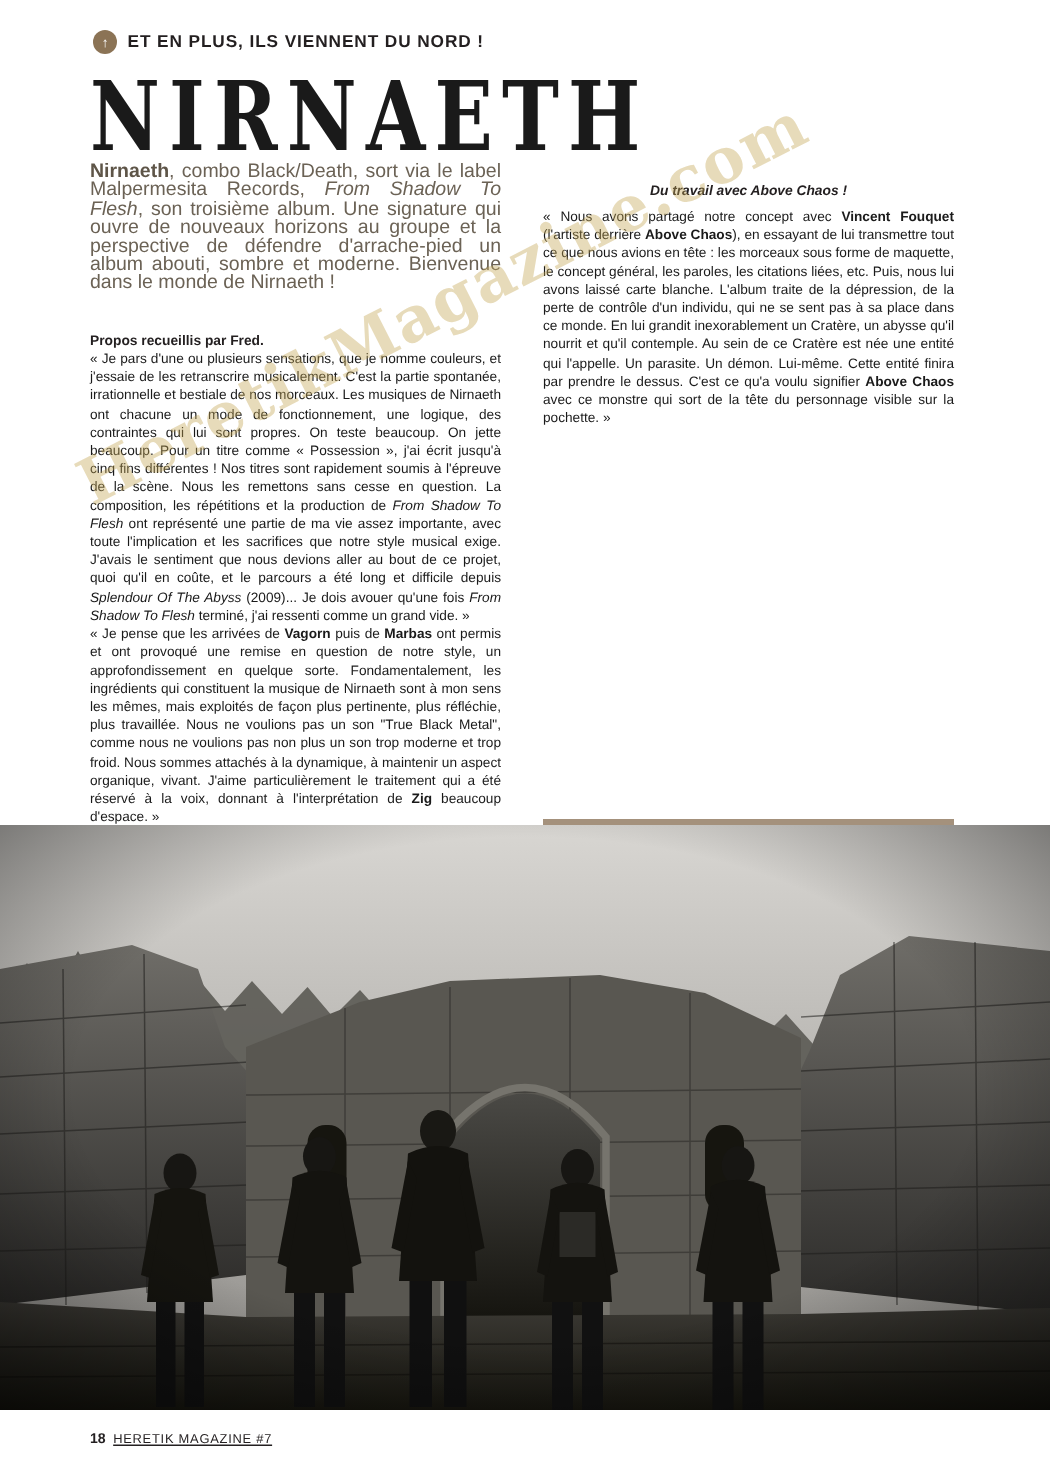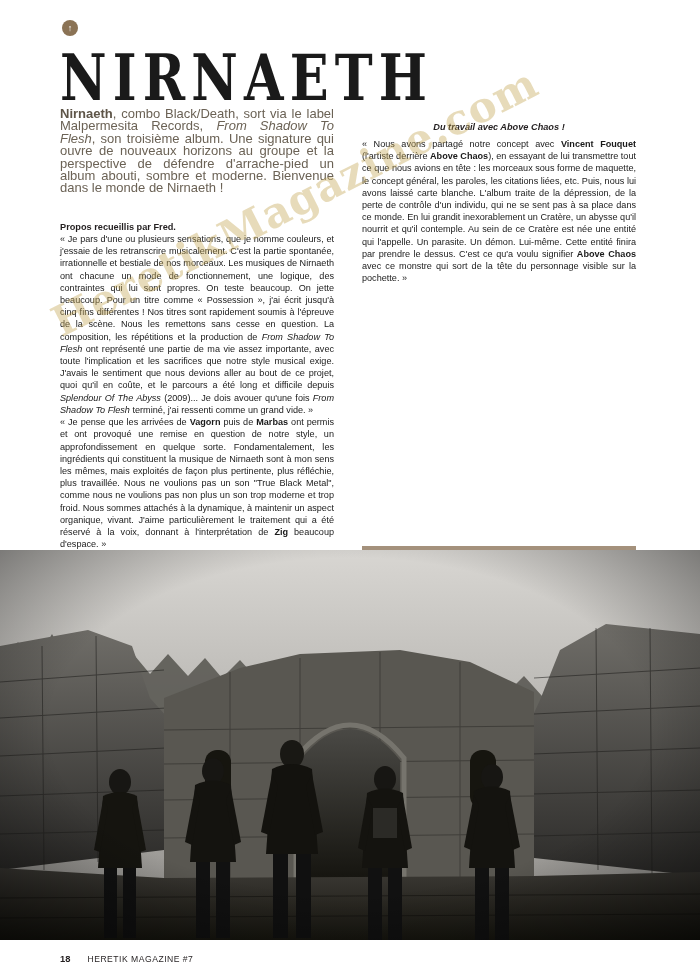--- a/index.html
+++ b/index.html
@@ -134,26 +134,26 @@
   }
   .photo-svg { display: block; }
 
   
   .footer {
     position: absolute;
     left: 60px;
     bottom: 16px;
     display: flex;
     align-items: baseline;
-    gap: 17px;
+    gap: 5px;
     font-size: 8.6px;
     color: #231f20;
   }
   .footer .pg { font-weight: bold; font-size: 9.4px; }
-  .footer .mag { letter-spacing: 0.5px; }
+  .footer .mag { letter-spacing: 0.5px; text-decoration: underline; }
 
   
   .watermark {
     position: absolute;
     left: 55px;
     top: 300px;
     width: 560px;
     transform: rotate(-27deg);
     transform-origin: left center;
     font-family: "DejaVu Serif", serif;
@@ -163,20 +163,21 @@
     letter-spacing: 1px;
     pointer-events: none;
     white-space: nowrap;
   }
 </style>
 </head>
 <body>
 
 <div class="header">
   <span class="hdr-badge">↑</span>
+  <span class="hdr-title">ET EN PLUS, ILS VIENNENT DU NORD !</span>
 </div>
 
 <div class="band-logo">NIRNAETH</div>
 
 <div class="col col-left">
   <div class="intro"><b>Nirnaeth</b>, combo Black/Death, sort via le label Malpermesita Records, <i>From Shadow To Flesh</i>, son troisième album. Une signature qui ouvre de nouveaux horizons au groupe et la perspective de défendre d'arrache-pied un album abouti, sombre et moderne. Bienvenue dans le monde de Nirnaeth !</div>
   <div class="credit">Propos recueillis par Fred.</div>
 
   <p class="body">« Je pars d'une ou plusieurs sensations, que je nomme couleurs, et j'essaie de les retranscrire musicalement. C'est la partie spontanée, irrationnelle et bestiale de nos morceaux. Les musiques de Nirnaeth ont chacune un mode de fonctionnement, une logique, des contraintes qui lui sont propres. On teste beaucoup. On jette beaucoup. Pour un titre comme « Possession », j'ai écrit jusqu'à cinq fins différentes ! Nos titres sont rapidement soumis à l'épreuve de la scène. Nous les remettons sans cesse en question. La composition, les répétitions et la production de <i>From Shadow To Flesh</i> ont représenté une partie de ma vie assez importante, avec toute l'implication et les sacrifices que notre style musical exige. J'avais le sentiment que nous devions aller au bout de ce projet, quoi qu'il en coûte, et le parcours a été long et difficile depuis <i>Splendour Of The Abyss</i> (2009)... Je dois avouer qu'une fois <i>From Shadow To Flesh</i> terminé, j'ai ressenti comme un grand vide. »</p>
 

